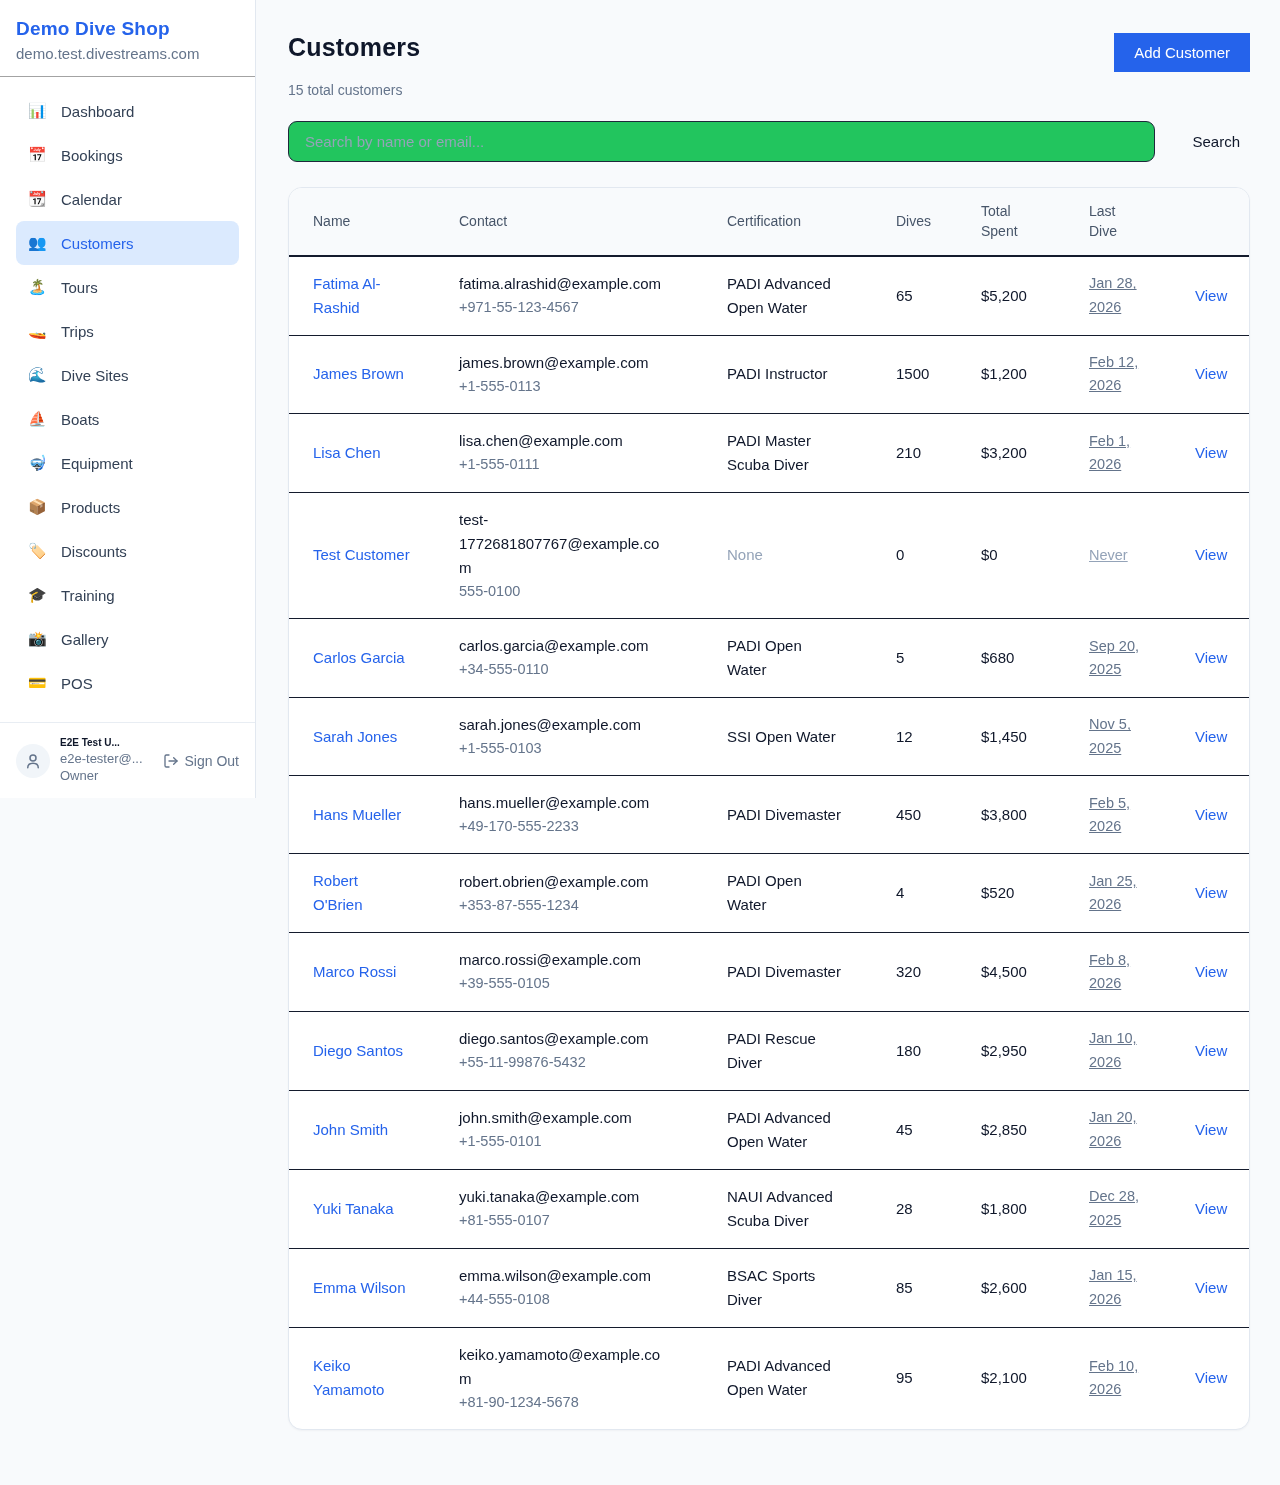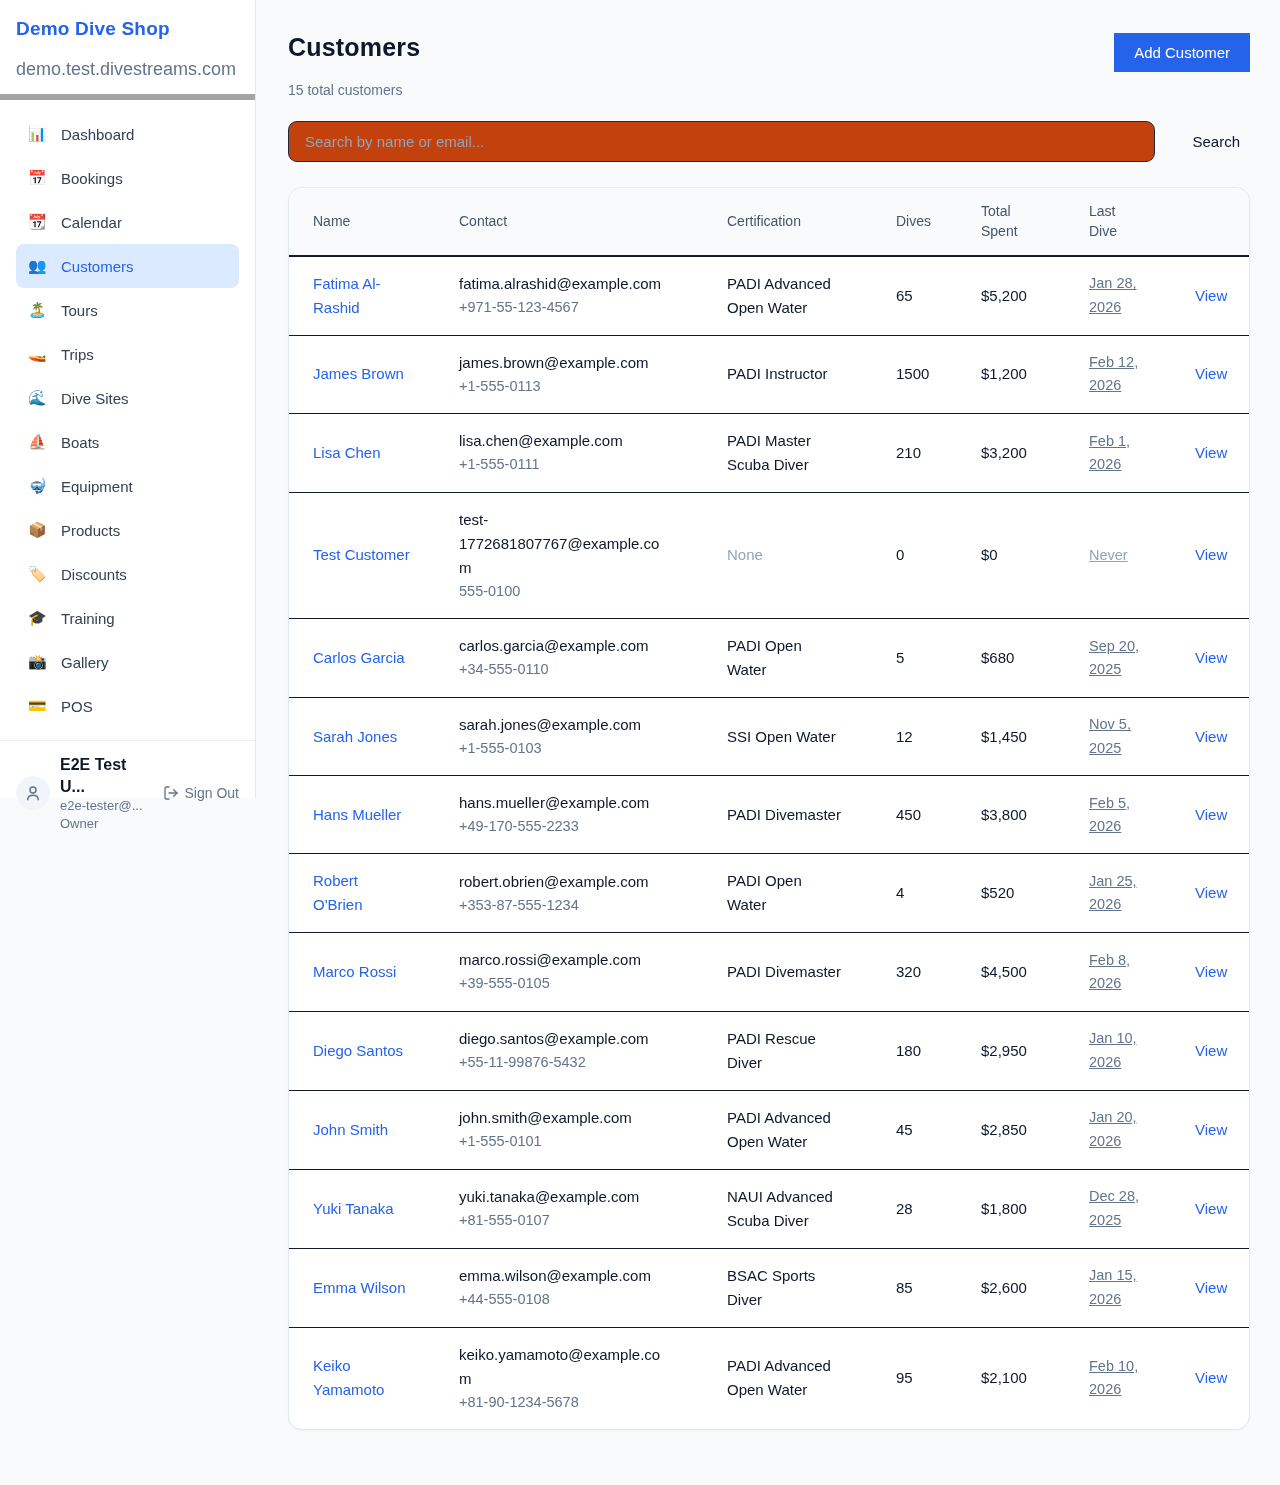--- a/index.html
+++ b/index.html
@@ -13,23 +13,23 @@
     position:relative;
   }
   
   .sidebar {
     position:absolute; left:0; top:0;
     width:256px; height:798px;
     background:#ffffff;
     border-right:1px solid #e2e8f0;
     display:flex; flex-direction:column;
   }
-  .brand { padding:18px 16px 14px 16px; border-bottom:6px solid #a3a3a3; }
+  .brand { padding:18px 16px 14px 16px; border-bottom:1px solid #a3a3a3; }
   .brand-title { font-size:19px; font-weight:700; color:#2563eb; letter-spacing:.2px; }
-  .brand-domain { font-size:18px; color:#64748b; margin-top:19px; }
+  .brand-domain { font-size:15px; color:#64748b; margin-top:5px; }
   .nav { flex:1; padding:12px 16px; }
   .nav-item {
     display:flex; align-items:center;
     height:44px; padding:0 12px;
     border-radius:8px;
     color:#334155; font-size:15px;
     cursor:pointer;
   }
   .nav-item.active { background:#dbeafe; color:#2563eb; font-weight:500; }
   .nav-icon { width:20px; font-size:15px; margin-right:13px; text-align:center; flex:0 0 auto; }
@@ -38,21 +38,21 @@
     padding:13px 16px;
     display:flex; align-items:center; gap:10px;
   }
   .avatar {
     width:34px; height:34px; border-radius:50%;
     background:#f1f5f9; color:#64748b;
     display:flex; align-items:center; justify-content:center;
     flex:0 0 auto;
   }
   .user-meta { flex:1; min-width:0; line-height:1.35; }
-  .user-name { font-size:16px; font-weight:700; color:#0f172a; }
+  .user-name { font-size:10px; font-weight:700; color:#0f172a; }
   .user-email, .user-role { font-size:13px; color:#64748b; }
   .signout {
     display:flex; align-items:center; gap:6px;
     color:#64748b; font-size:14px;
     background:none; border:none; cursor:pointer;
     font-family:inherit;
     flex:0 0 auto;
   }
   
   .main { margin-left:288px; width:962px; padding-top:33px; }
@@ -62,21 +62,21 @@
   .btn-primary {
     background:#2563eb; color:#fff;
     font-size:15px; font-weight:500; font-family:inherit;
     border:none; border-radius:0;
     padding:11px 20px; cursor:pointer;
   }
   .search-row { display:flex; align-items:center; margin-top:23px; }
   .search-input {
     flex:1; height:41px;
     border:1.5px solid #1e293b; border-radius:9px;
-    background:#c2410c;
+    background:#22c55e;
     padding:7px 16px; font-size:15px; font-family:inherit; color:#0f172a;
     outline:none;
   }
   .search-input::placeholder { color:#94a3b8; }
   .btn-search {
     background:none; border:none; cursor:pointer;
     font-family:inherit; font-size:15px; color:#0f172a;
     margin-left:27px; padding:8px 10px;
   }
   

